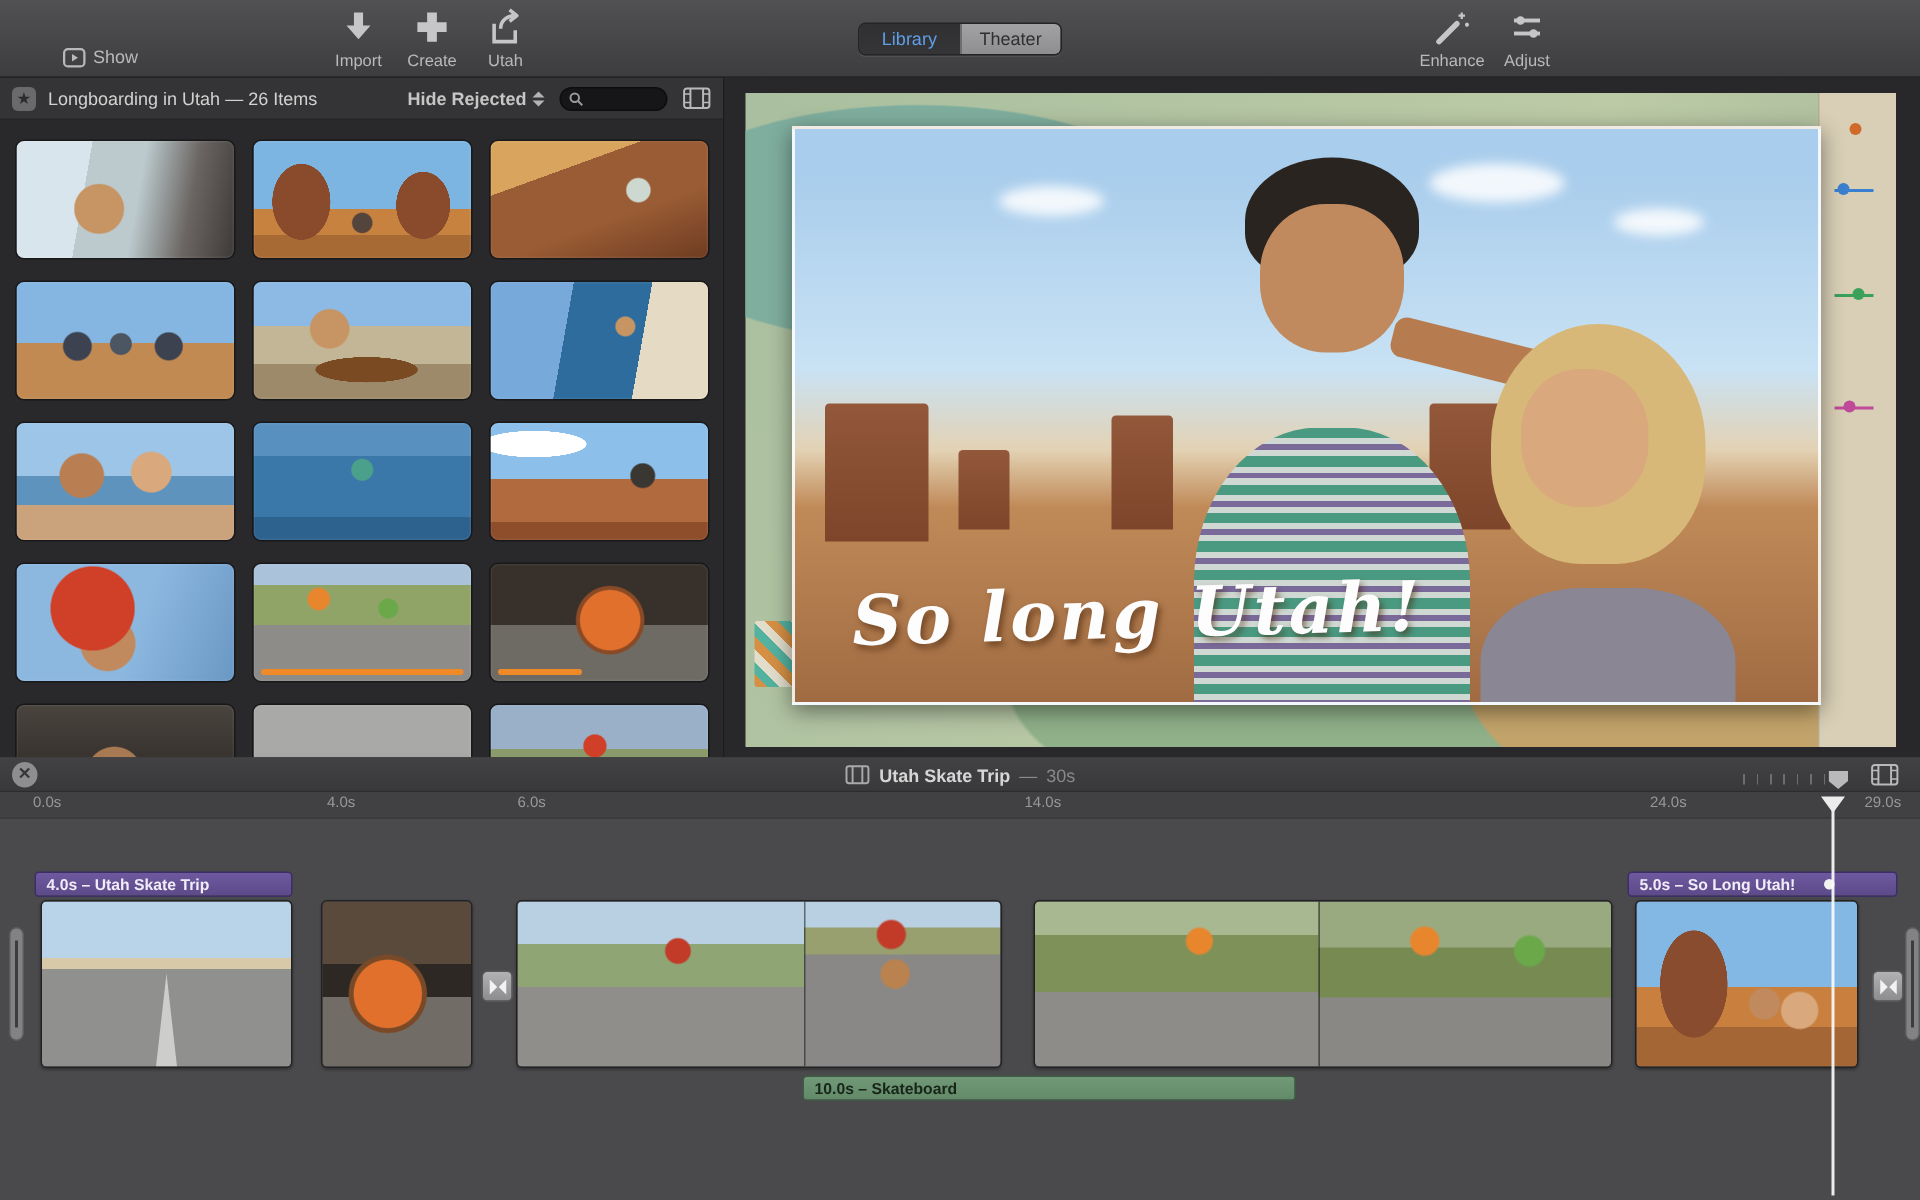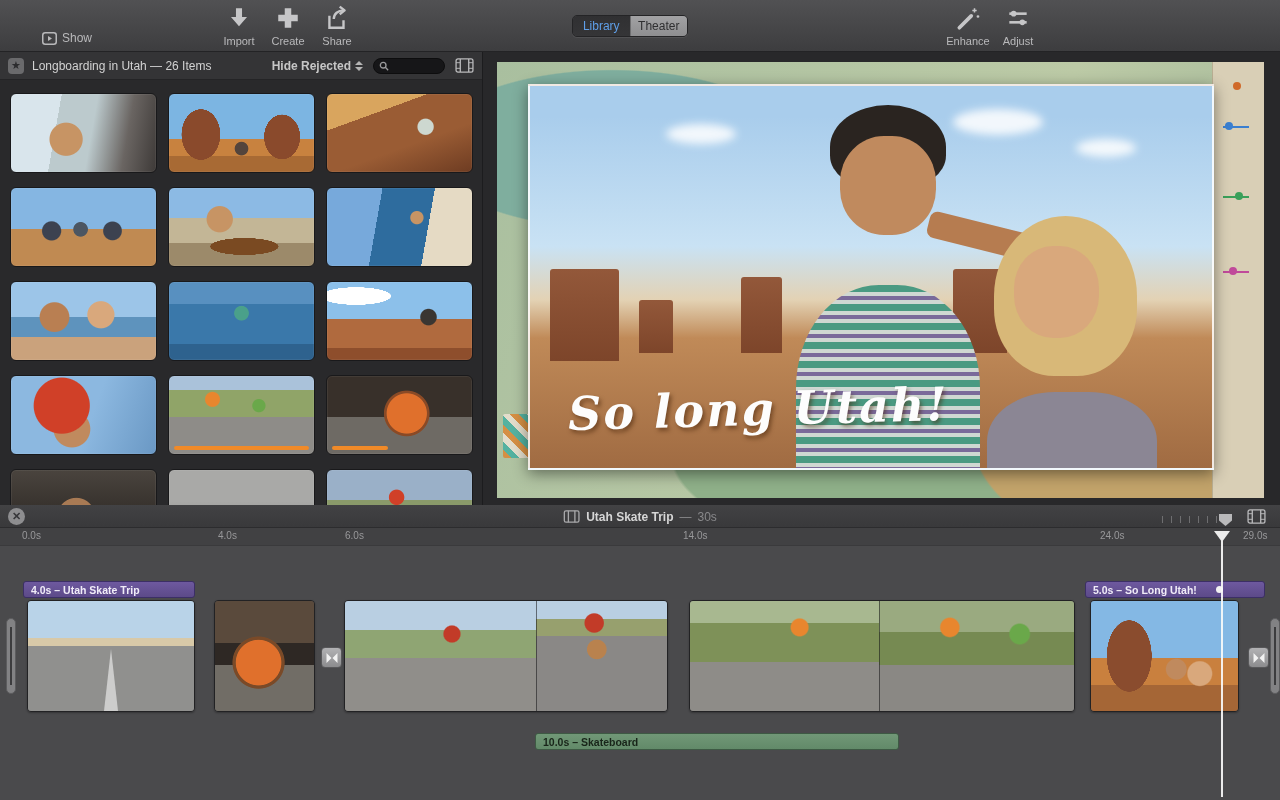--- a/index.html
+++ b/index.html
@@ -8,21 +8,21 @@
   .app *{box-sizing:border-box;}
 
   
   .toolbar{position:absolute;left:0;top:0;width:1280px;height:52px;
     background:linear-gradient(#515153,#3d3d3f);border-bottom:1px solid #232325;}
   .show-btn{position:absolute;left:10px;top:31px;display:flex;align-items:center;gap:5px;
     color:#b9b9bb;font-size:12px;cursor:default;margin-left:32px;}
   .tool-btn{position:absolute;top:5px;width:48px;text-align:center;color:#b9b9bb;font-size:11px;}
   .tool-btn .ticon{display:block;height:28px;margin-bottom:2px;}
   .tool-btn svg{display:inline-block;}
-  .seg-ctl{position:absolute;left:572px;top:15px;width:116px;height:22px;display:flex;
+  .seg-ctl{position:absolute;left:572px;top:15px;width:136px;height:22px;display:flex;
     border-radius:5px;overflow:hidden;border:1px solid #242426;box-shadow:0 1px 0 rgba(255,255,255,.08);}
   .seg{flex:1;display:flex;align-items:center;justify-content:center;font-size:12px;}
   .seg.sel{background:linear-gradient(#303032,#353537);color:#5f9fe8;}
   .seg.unsel{background:linear-gradient(#a2a2a4,#8e8e90);color:#2f2f31;border-left:1px solid #6e6e70;}
 
   
   .content{position:absolute;left:0;top:52px;width:1280px;height:453px;display:flex;}
   .library-panel{position:relative;width:483px;height:453px;background:#29292b;
     border-right:1px solid #1c1c1e;overflow:hidden;}
   .lib-header{position:absolute;left:0;top:0;width:100%;height:28px;background:#343436;
@@ -214,21 +214,21 @@
       <span>Create</span>
     </div>
     <div class="tool-btn" style="left:313px">
       <span class="ticon">
         <svg width="26" height="26" viewBox="0 0 24 24" fill="none" stroke="#c6c6c8" stroke-width="2.2">
           <path d="M5 10v11h13V14"></path>
             <path d="M9 13c0-5 4-8 9-8" fill="none"></path>
           <path d="M14.5 1.5L19 5l-4.5 3.5" fill="none" stroke-linejoin="round"></path>
         </svg>
       </span>
-      <span>Share</span>
+      <span>Utah</span>
     </div>
 
     <div class="seg-ctl">
       <div class="seg sel">Library</div>
       <div class="seg unsel">Theater</div>
     </div>
 
     <div class="tool-btn" style="left:944px">
       <span class="ticon">
         <svg width="26" height="26" viewBox="0 0 24 24" stroke="#c6c6c8" fill="none">
@@ -396,18 +396,18 @@
     </div>
     <div class="transition-btn" style="left:1248px">
       <svg width="12" height="10" viewBox="0 0 12 10">
         <path d="M0.5 0l5 5-5 5zM11.5 0l-5 5 5 5z" fill="#f2f2f2"></path>
       </svg>
     </div>
 
     <div class="trim-handle" style="left:6px"></div>
     <div class="trim-handle" style="left:1270px"></div>
 
-    <div class="clipbar bar-green" style="left:535px;top:228px;width:364px">10.0s – Skateboard</div>
+    <div class="clipbar bar-green" style="left:535px;top:212px;width:329px">10.0s – Skateboard</div>
 
     <div class="playhead-tri"></div>
     <div class="playhead-line"></div>
   </section>
 </div>
 
 </body></html>

